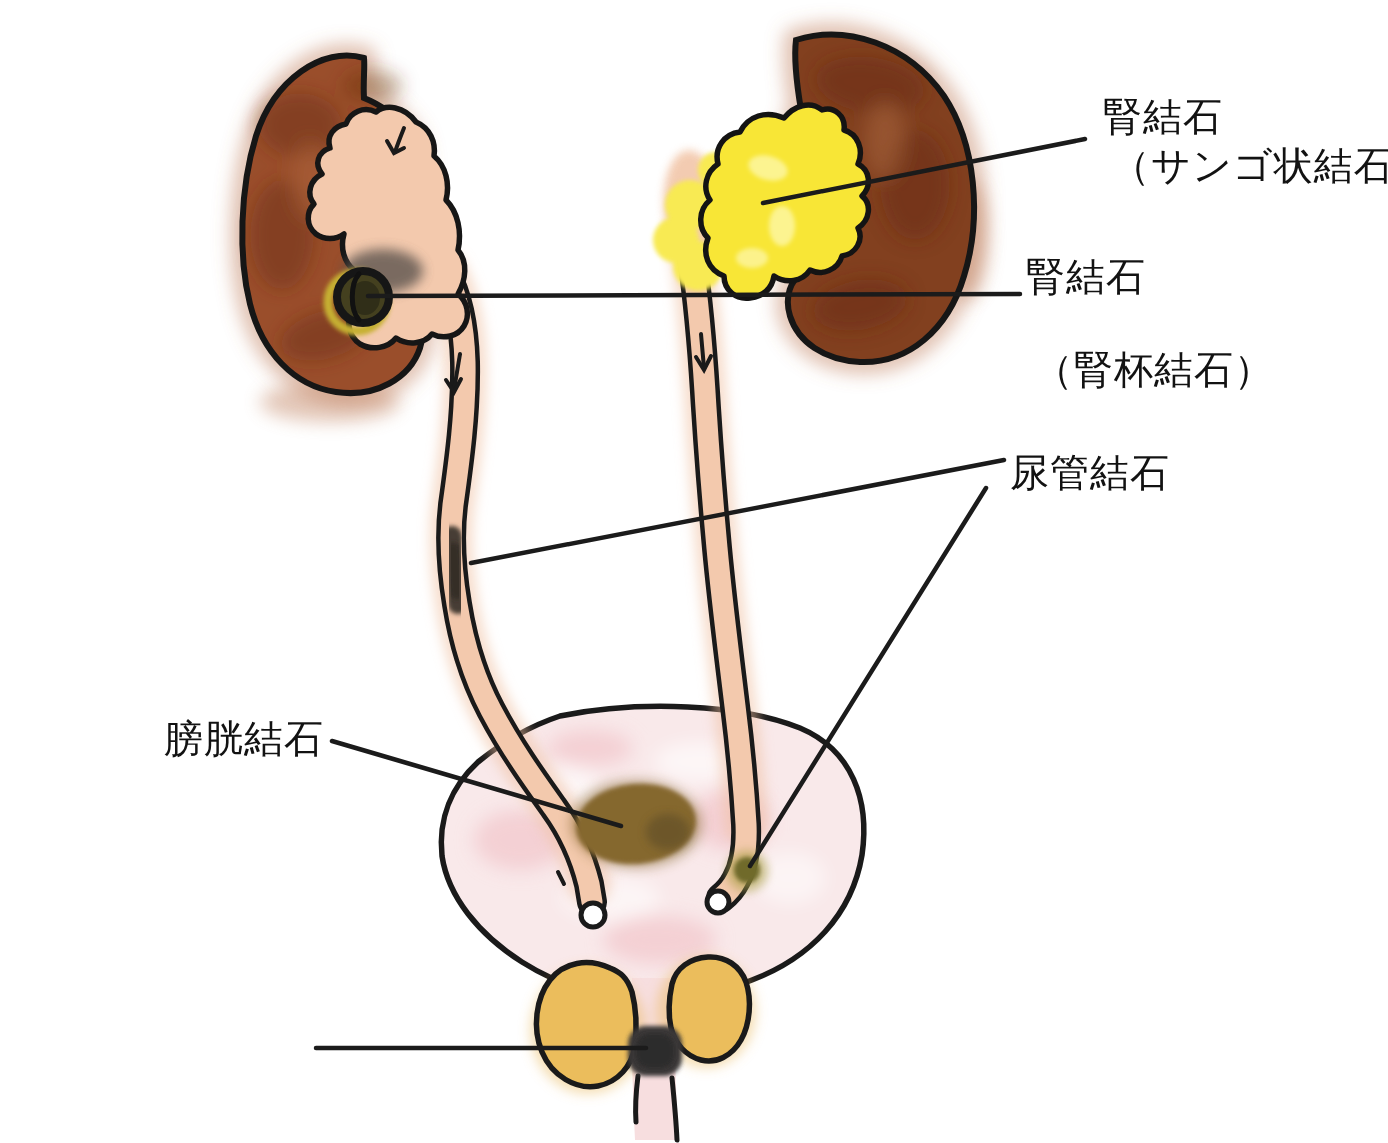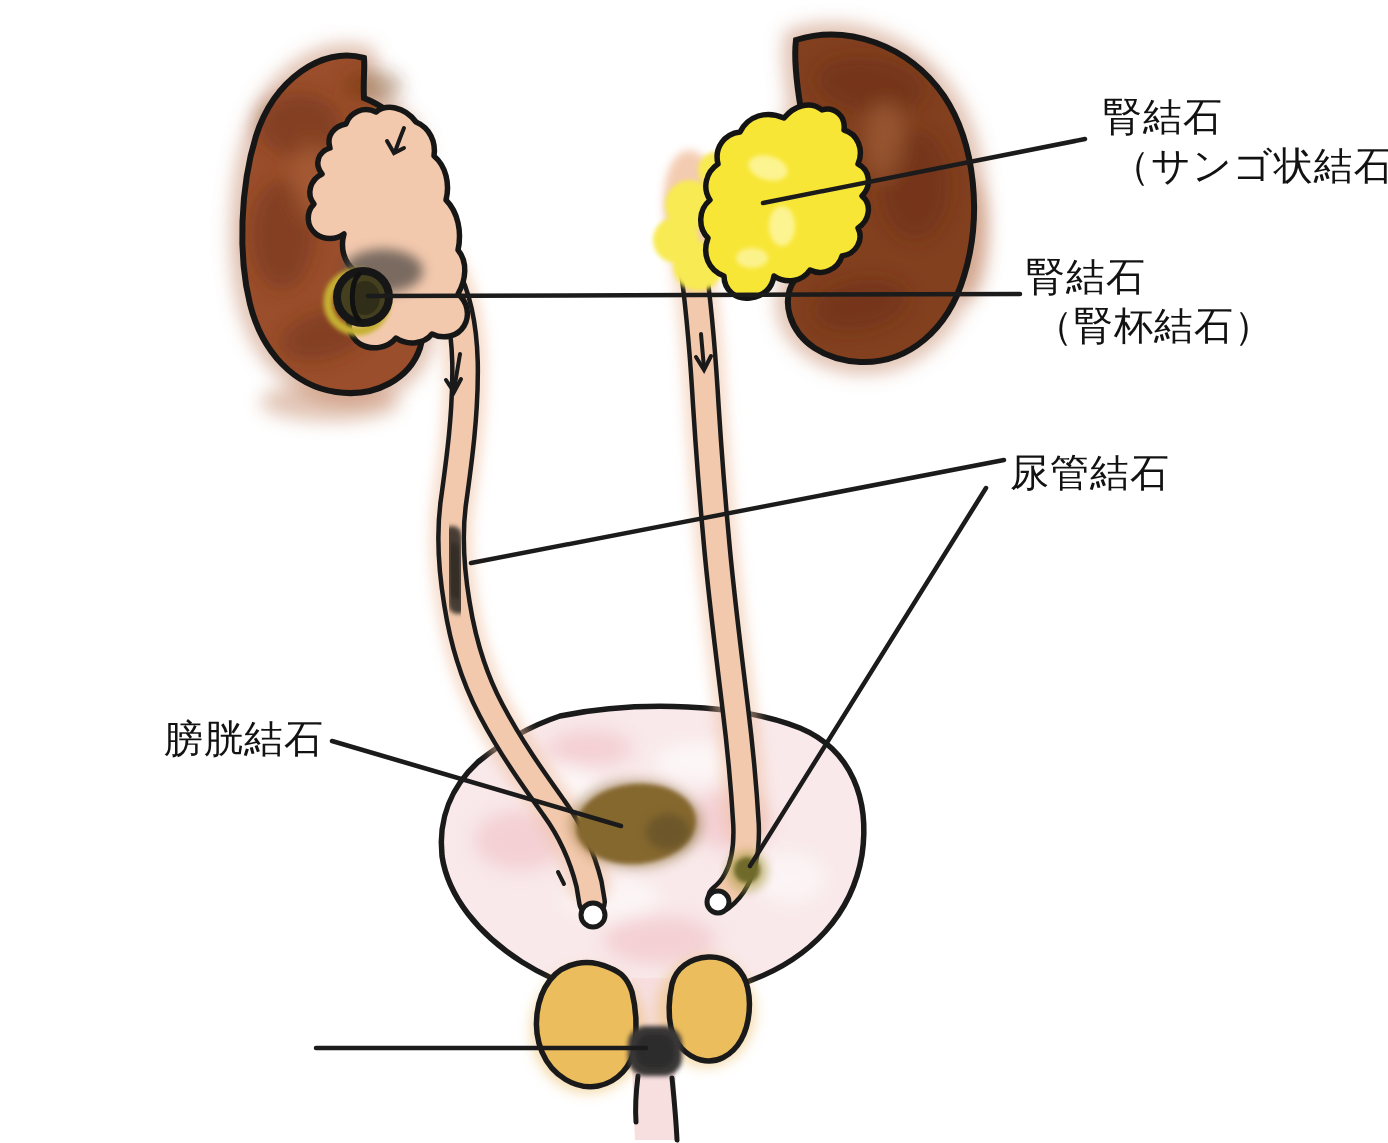--- a/index.html
+++ b/index.html
@@ -236,21 +236,21 @@
     </g>
   </svg>
 
   <div class="label" style="left:1103px; top:92px;">
     <span>腎結石</span>
     <span class="row2" style="margin-left:8px;">（サンゴ状結石）</span>
   </div>
 
   <div class="label" style="left:1026px; top:252px;">
     <span>腎結石</span>
-    <span class="row2" style="margin-left:8px;">（腎杯結石）</span>
+    <span class="row2" style="margin-left:8px;margin-top:44px;">（腎杯結石）</span>
   </div>
 
   <div class="label" style="left:1010px; top:448px;">尿管結石</div>
 
   <div class="label" style="left:164px; top:714px;">膀胱結石</div>
 
 
 </div>
 
 </body></html>

